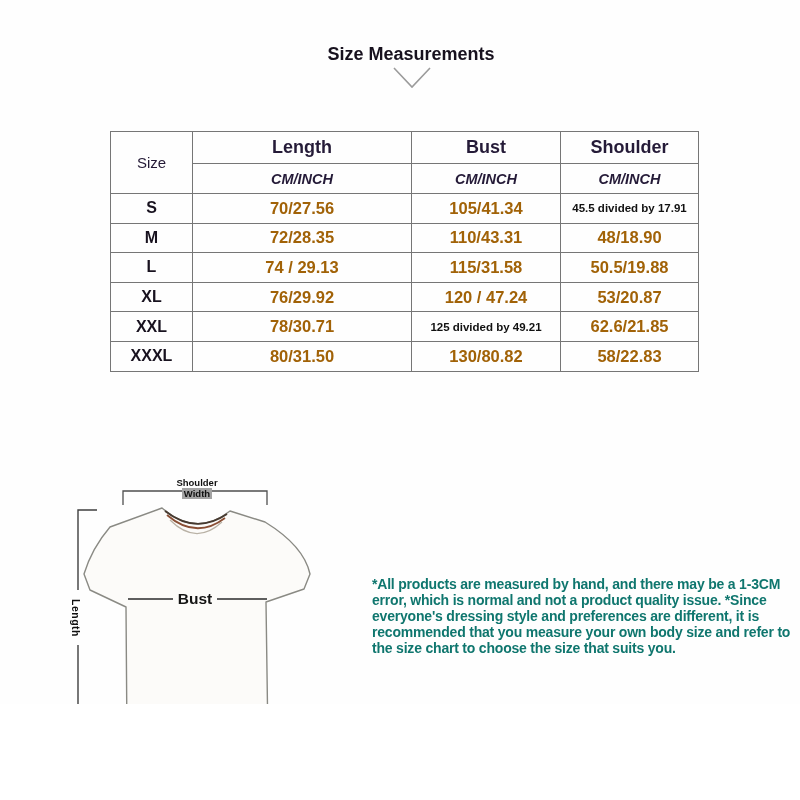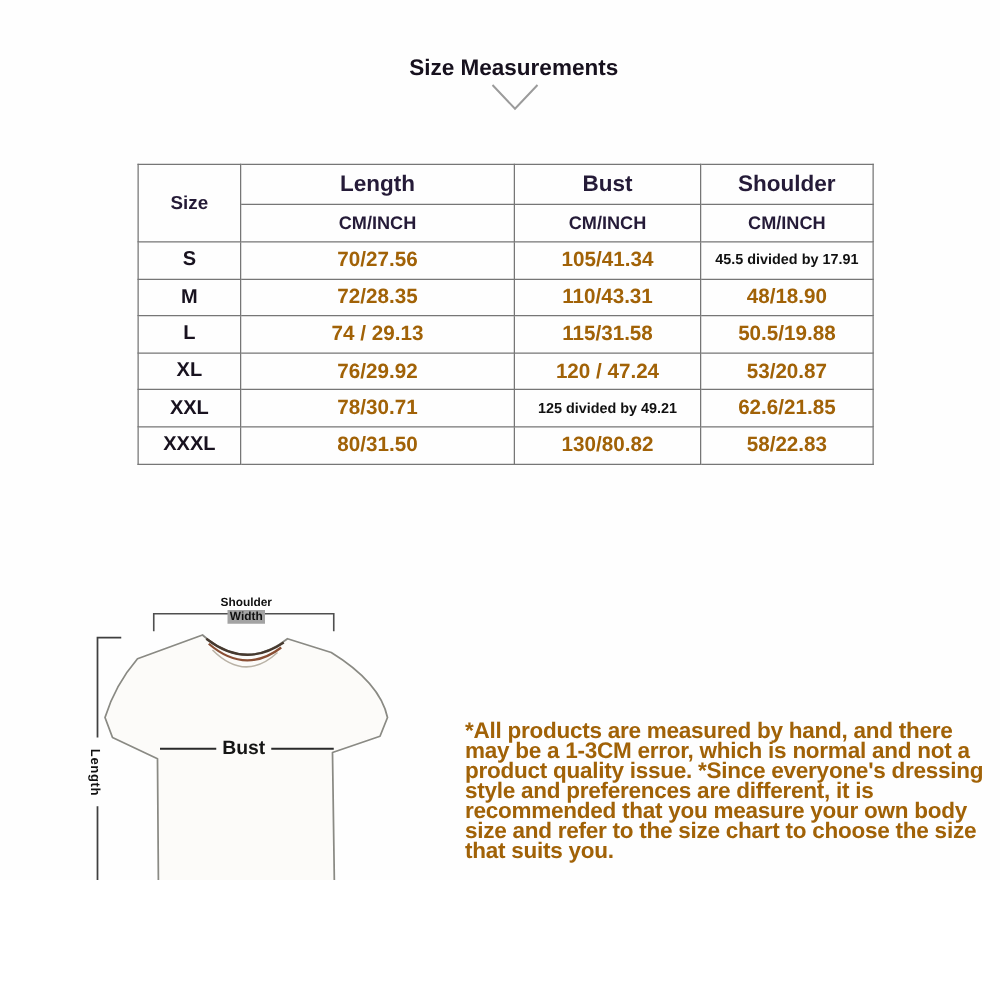--- a/index.html
+++ b/index.html
@@ -39,26 +39,26 @@
   .size-table td {
     border: 1.5px solid #767676;
     text-align: center;
     vertical-align: middle;
     padding: 0;
     overflow: hidden;
     white-space: nowrap;
   }
   .size-table tr { height: 29.6px; }
   .size-table tr.hrow1 { height: 32px; }
-  .size-table tr.hrow2 { height: 30px; }
+  .size-table tr.hrow2 { height: 30px; font-style: italic; }
   .col-w-size { width: 81px; }
   .col-w-length { width: 218px; }
   .col-w-bust { width: 148px; }
   .col-w-shoulder { width: 137px; }
-  .cell-corner { font-size: 15px; font-weight: 700; color: #241a36; }
+  .cell-corner { font-size: 15px; font-weight: 400; color: #241a36; }
   .cell-colhead { font-size: 18px; font-weight: 700; color: #251b38; }
   .cell-subhead { font-size: 14.5px; font-weight: 700; color: #251b38; }
   .cell-size { font-size: 16px; font-weight: 700; color: #18121f; }
   .cell-val { font-size: 16.5px; font-weight: 700; color: #a16207; }
   .cell-small { font-size: 11.5px; font-weight: 700; color: #111111; }
 
   
   .diagram {
     position: absolute;
     top: 440px; left: 58px;
@@ -96,24 +96,24 @@
   .tips-titlebar {
     display: flex;
     align-items: center;
     width: 378px;
     gap: 11px;
   }
   .tips-line { flex: 1; height: 1.5px; background: #8d8d8d; }
   .tips-title { font-size: 17px; font-weight: 700; color: #e8211c; white-space: nowrap; }
   .tips-body {
     margin-top: 8px;
-    font-size: 18px;
+    font-size: 14px;
     font-weight: 700;
     line-height: 16px;
-    color: #a16207;
+    color: #0f766e;
     letter-spacing: -0.2px;
   }
 </style>
 </head>
 <body>
 
 <div class="page">
 
   <div class="main-title">Size Measurements</div>
   <div class="chevron-wrap">

